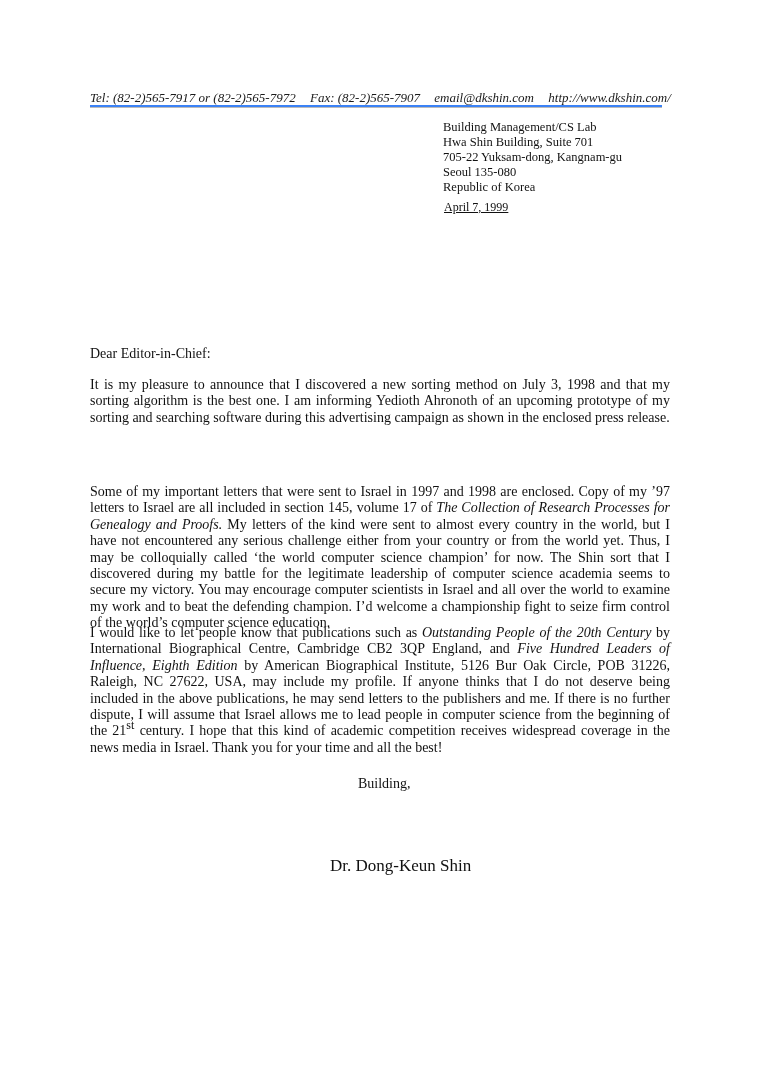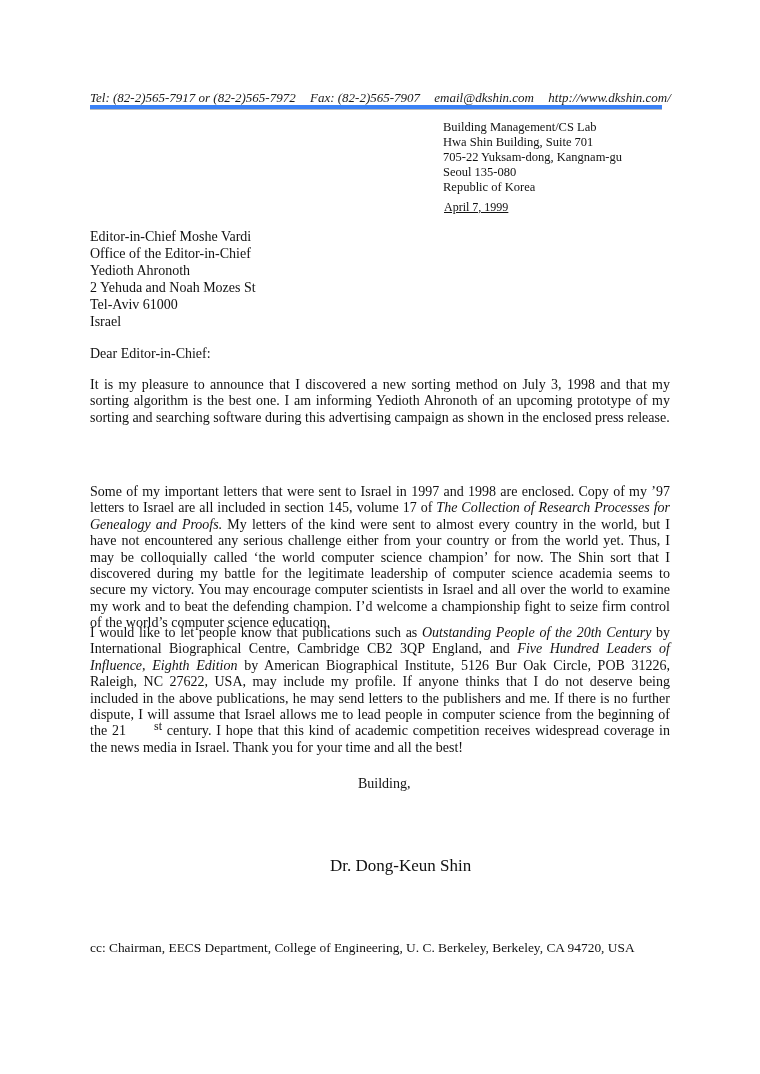--- a/index.html
+++ b/index.html
@@ -22,21 +22,21 @@
       background: #ffffff;
     }
     .contact-bar {
       position: absolute;
       left: 90px;
       top: 90px;
       width: 572px;
       font-size: 13px;
       font-style: italic;
       white-space: nowrap;
-      border-bottom: 4px solid #3b82f6;
+      border-bottom: 2px solid #3b82f6;
       box-shadow: 0 1px 0 #bbbbbb;
       line-height: 15px;
       padding-bottom: 0px;
       color: #1a1a1a;
     }
     .contact-bar span {
       margin-right: 0;
     }
     .contact-bar .gap {
       display: inline-block;
@@ -101,21 +101,21 @@
       white-space: nowrap;
     }
     .cc {
       position: absolute;
       left: 90px;
       top: 940px;
       font-size: 13.4px;
       line-height: 16px;
       white-space: nowrap;
     }
-    sup { font-size: 12px; vertical-align: super; line-height: 0; margin-left: 28px; }
+    sup { font-size: 12px; vertical-align: super; line-height: 0; }
     i { font-style: italic; }
   </style>
 </head>
 <body>
 
 <div class="page">
 
   <div class="contact-bar">
     <span>Tel: (82-2)565-7917 or (82-2)565-7972</span><span class="gap"></span>
     <span>Fax: (82-2)565-7907</span><span class="gap"></span>
@@ -126,36 +126,27 @@
   <div class="sender-address">
     <div>Building Management/CS Lab</div>
     <div>Hwa Shin Building, Suite 701</div>
     <div>705-22 Yuksam-dong, Kangnam-gu</div>
     <div>Seoul 135-080</div>
     <div>Republic of Korea</div>
   </div>
 
   <div class="date">April 7, 1999</div>
 
-  <div class="recipient">
-    <div>Editor-in-Chief Moshe Vardi</div>
-    <div>Office of the Editor-in-Chief</div>
-    <div>Yedioth Ahronoth</div>
-    <div>2 Yehuda and Noah Mozes St</div>
-    <div>Tel-Aviv 61000</div>
-    <div>Israel</div>
-  </div>
 
   <div class="salutation">Dear Editor-in-Chief:</div>
 
   <div class="body-para" id="para1">It is my pleasure to announce that I discovered a new sorting method on July 3, 1998 and that my sorting algorithm is the best one.   I am informing Yedioth Ahronoth of an upcoming prototype of my sorting and searching software during this advertising campaign as shown in the enclosed press release.</div>
 
   <div class="body-para" id="para2"><span>Some of my important letters that were sent to Israel in 1997 and 1998 are enclosed.   Copy of my ’97 letters to Israel are all included in section 145, volume 17 of </span><i>The Collection of Research Processes for Genealogy and Proofs.</i><span>   My letters of the kind were sent to almost every country in the world, but I have not encountered any serious challenge either from your country or from the world yet.   Thus, I may be colloquially called ‘the world computer science champion’ for now.   The Shin sort that I discovered during my battle for the legitimate leadership of computer science academia seems to secure my victory.   You may encourage computer scientists in Israel and all over the world to examine my work and to beat the defending champion.   I’d welcome a championship fight to seize firm control of the world’s computer science education.</span></div>
 
   <div class="body-para" id="para3"><span>I would like to let people know that publications such as </span><i>Outstanding People of the 20th Century</i><span> by International Biographical Centre, Cambridge CB2 3QP England, and </span><i>Five Hundred Leaders of Influence</i><span>, </span><i>Eighth Edition</i><span> by American Biographical Institute, 5126 Bur Oak Circle, POB 31226, Raleigh, NC 27622, USA, may include my profile.   If anyone thinks that I do not deserve being included in the above publications, he may send letters to the publishers and me.   If there is no further dispute, I will assume that Israel allows me to lead people in computer science from the beginning of the 21</span><sup>st</sup><span> century.   I hope that this kind of academic competition receives widespread coverage in the news media in Israel.   Thank you for your time and all the best!</span></div>
 
   <div class="closing">Building,</div>
 
   <div class="signature">Dr. Dong-Keun Shin</div>
 
-  <div class="cc">cc: Chairman, EECS Department, College of Engineering, U. C. Berkeley, Berkeley, CA 94720, USA</div>
 
 </div>
 
 </body></html>

